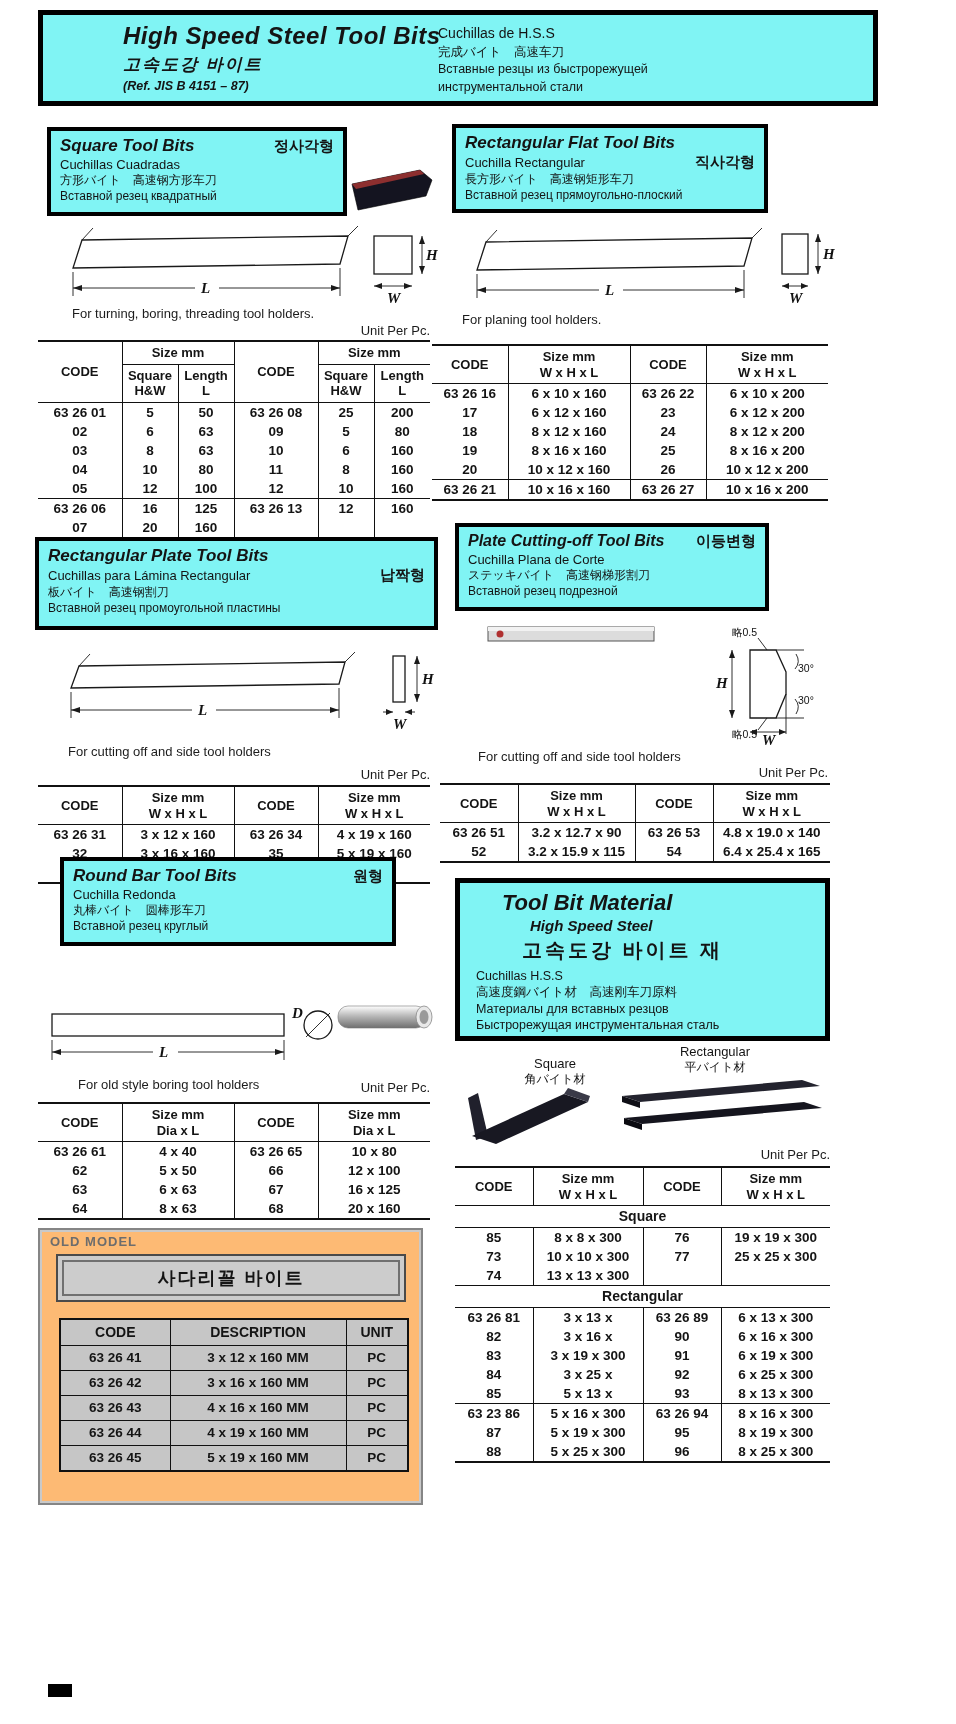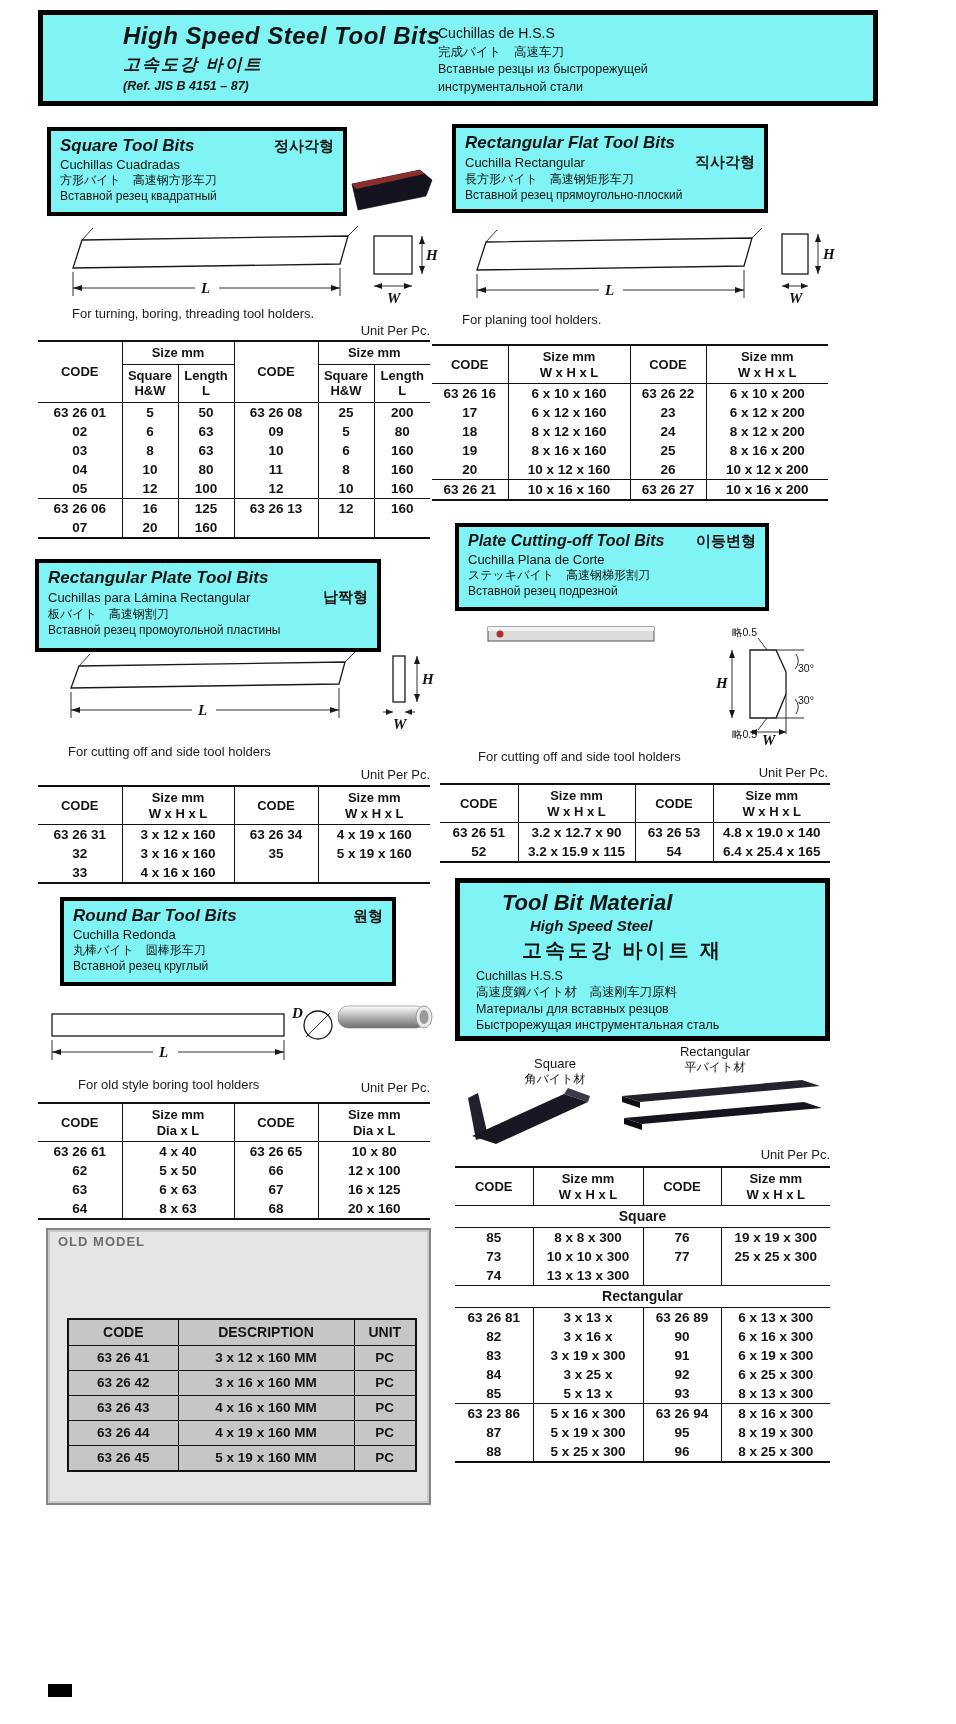--- a/index.html
+++ b/index.html
@@ -53,21 +53,21 @@
   table.cat th { font-size:13px; font-weight:bold; border:1px solid #111; padding:3px 2px; line-height:1.2; }
   table.cat thead { border-bottom:1.6px solid #111; }
   table.cat tbody { border-top:1.4px solid #111; }
   table.cat td { font-size:13.5px; font-weight:bold; border-left:1px solid #111; border-right:1px solid #111;
               height:19px; line-height:19px; padding:0 2px; }
   table.cat tr > *:first-child { border-left:0; }
   table.cat tr > *:last-child  { border-right:0; }
   table.cat td.group-label { border-bottom:1.4px solid #111; font-size:14px; height:21px; line-height:21px; }
 
   
-  .ombox { background:#e5e5e5; border:2px solid #858585; box-shadow: inset 0 0 0 2px #c9c9c9; margin-left: 8px; }
+  .ombox { background:#fdba74; border:2px solid #858585; box-shadow: inset 0 0 0 2px #c9c9c9; }
   .om-label { position:absolute; left:10px; top:4px; font-size:13px; font-weight:bold;
               letter-spacing:1px; color:#6d6d6d; }
   .om-titlebox { position:absolute; left:16px; top:24px; width:350px; height:48px;
               background:#cccccc; border:2px solid #4a4a4a; padding:4px; }
   .om-titlebox .inner { border:2px solid #707070; height:100%; display:flex; align-items:center;
               justify-content:center; font-size:18px; font-weight:bold; letter-spacing:2px; }
   .om-tablewrap { position:absolute; left:19px; top:88px; width:348px; }
   table.grid { background:#c6c6c6; border:2px solid #111; }
   table.grid th, table.grid td { border:1.4px solid #111 !important; }
   table.grid th { font-size:14px; height:26px; }
@@ -321,21 +321,21 @@
           <tr>
             <td>63 26 21</td>
             <td>10 x 16 x 160</td>
             <td>63 26 27</td>
             <td>10 x 16 x 200</td>
           </tr>
         </tbody>
       </table>
   </div>
 
-  <div class="abs cyan secbox" style="left:35px; top:559px; width:346px; height:93px;">
+  <div class="abs cyan secbox" style="left:35px; top:537px; width:403px; height:93px;">
     <div class="sec-title">Rectangular Plate Tool Bits</div>
     <div class="sec-row">
       <span class="sec-line es">Cuchillas para Lámina Rectangular</span>
       <span class="sec-badge">납짝형</span>
     </div>
     <div class="sec-line">板バイト　高速钢割刀</div>
     <div class="sec-line">Вставной резец промоугольной пластины</div>
   </div>
 
   <svg class="abs" style="left:45px; top:648px;" width="390" height="85" viewBox="0 0 390 85">
@@ -475,21 +475,21 @@
           <tr>
             <td>52</td>
             <td>3.2 x 15.9 x 115</td>
             <td>54</td>
             <td>6.4 x 25.4 x 165</td>
           </tr>
         </tbody>
       </table>
   </div>
 
-  <div class="abs cyan secbox" style="left:60px; top:897px; width:336px; height:89px;">
+  <div class="abs cyan secbox" style="left:60px; top:857px; width:336px; height:89px;">
     <div class="sec-row">
       <span class="sec-title">Round Bar Tool Bits</span>
       <span class="sec-badge">원형</span>
     </div>
     <div class="sec-line es">Cuchilla Redonda</div>
     <div class="sec-line">丸棒バイト　圆棒形车刀</div>
     <div class="sec-line">Вставной резец круглый</div>
   </div>
 
   <svg class="abs" style="left:38px; top:1004px;" width="310" height="62" viewBox="0 0 310 62">
@@ -697,20 +697,23 @@
             <td>5 x 25 x 300</td>
             <td>96</td>
             <td>8 x 25 x 300</td>
           </tr>
         </tbody>
       </table>
   </div>
 
   <div class="abs ombox" style="left:38px; top:1228px; width:385px; height:277px;">
     <div class="om-label">OLD MODEL</div>
+    <div class="om-titlebox">
+      <div class="inner">사다리꼴 바이트</div>
+    </div>
     <div class="om-tablewrap">
       <table class="cat grid">
           <colgroup>
             <col style="width: 110px;">
             <col style="width: 176px;">
             <col style="width: 62px;">
           </colgroup>
           <thead>
             <tr>
               <th>CODE</th>

